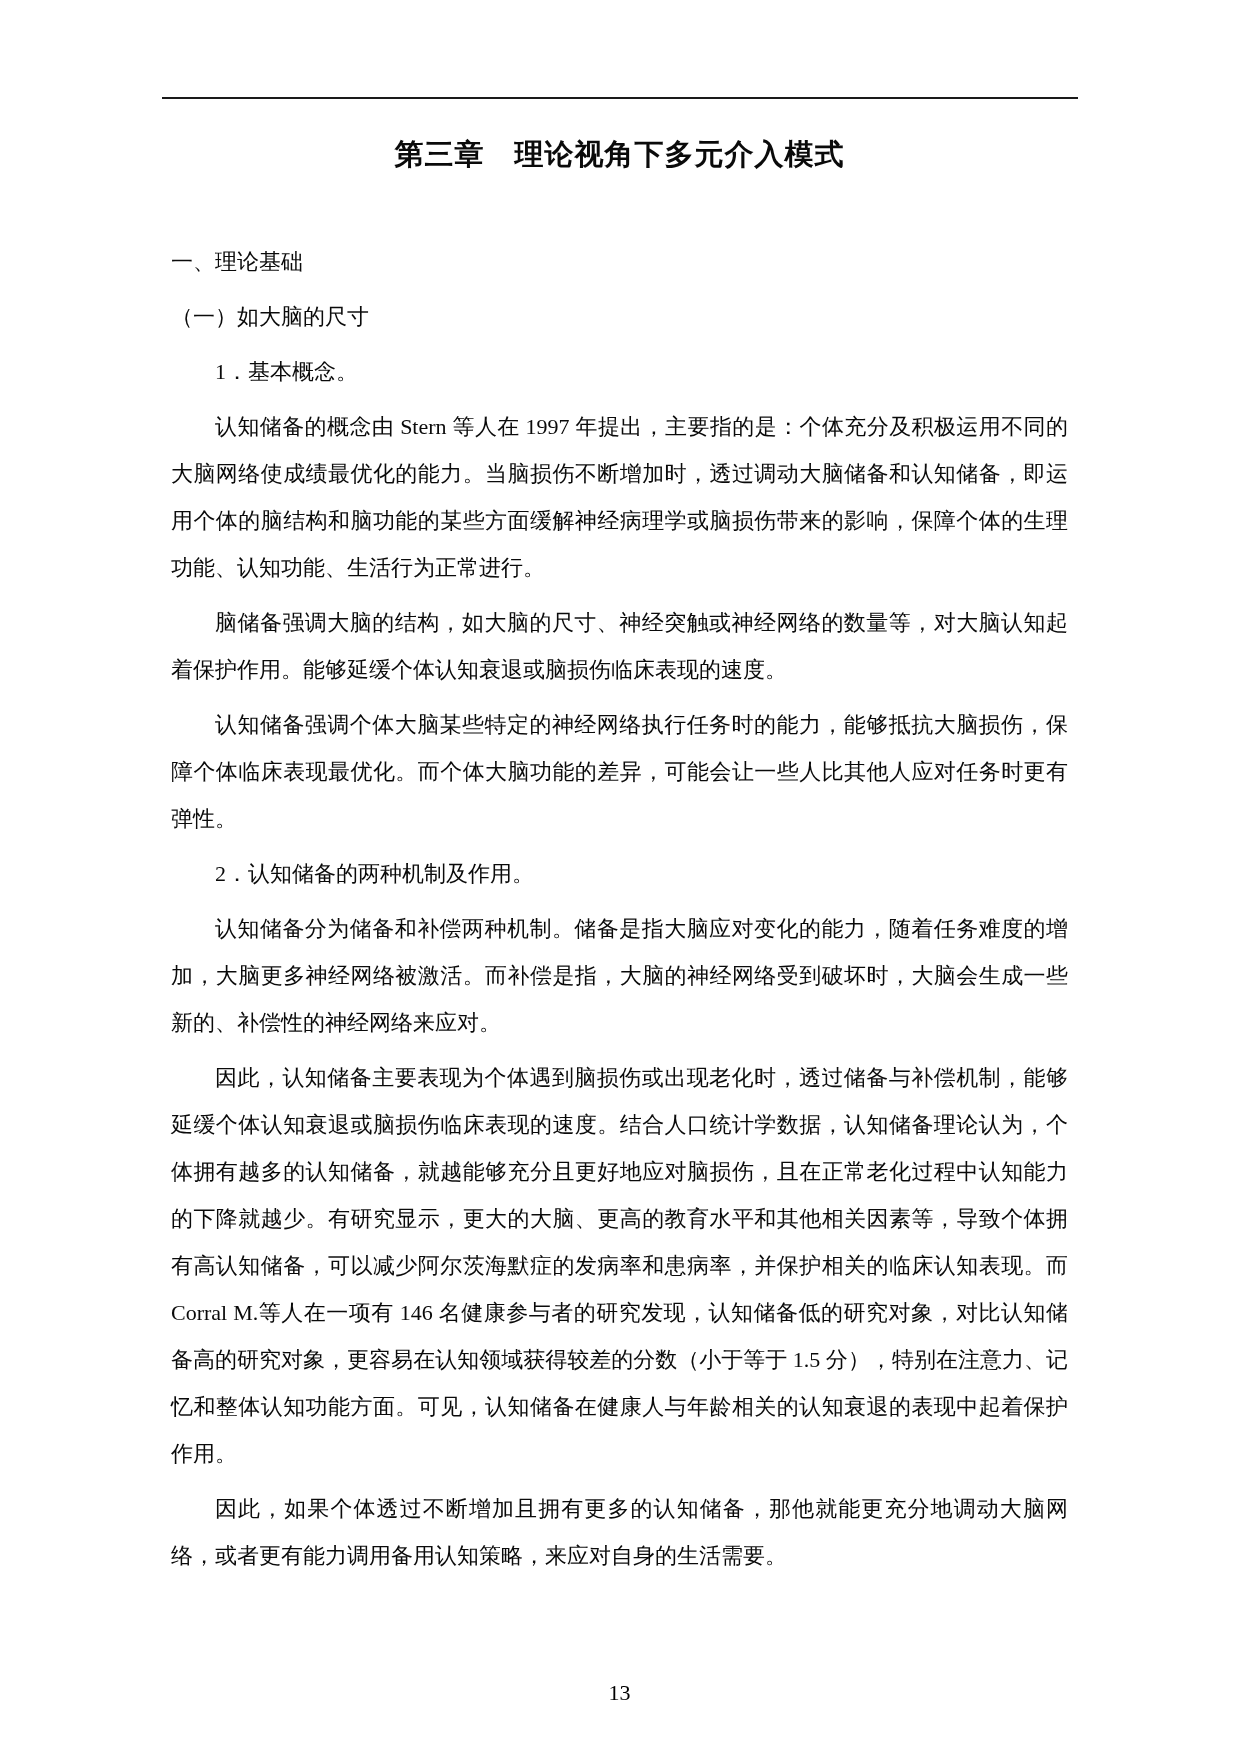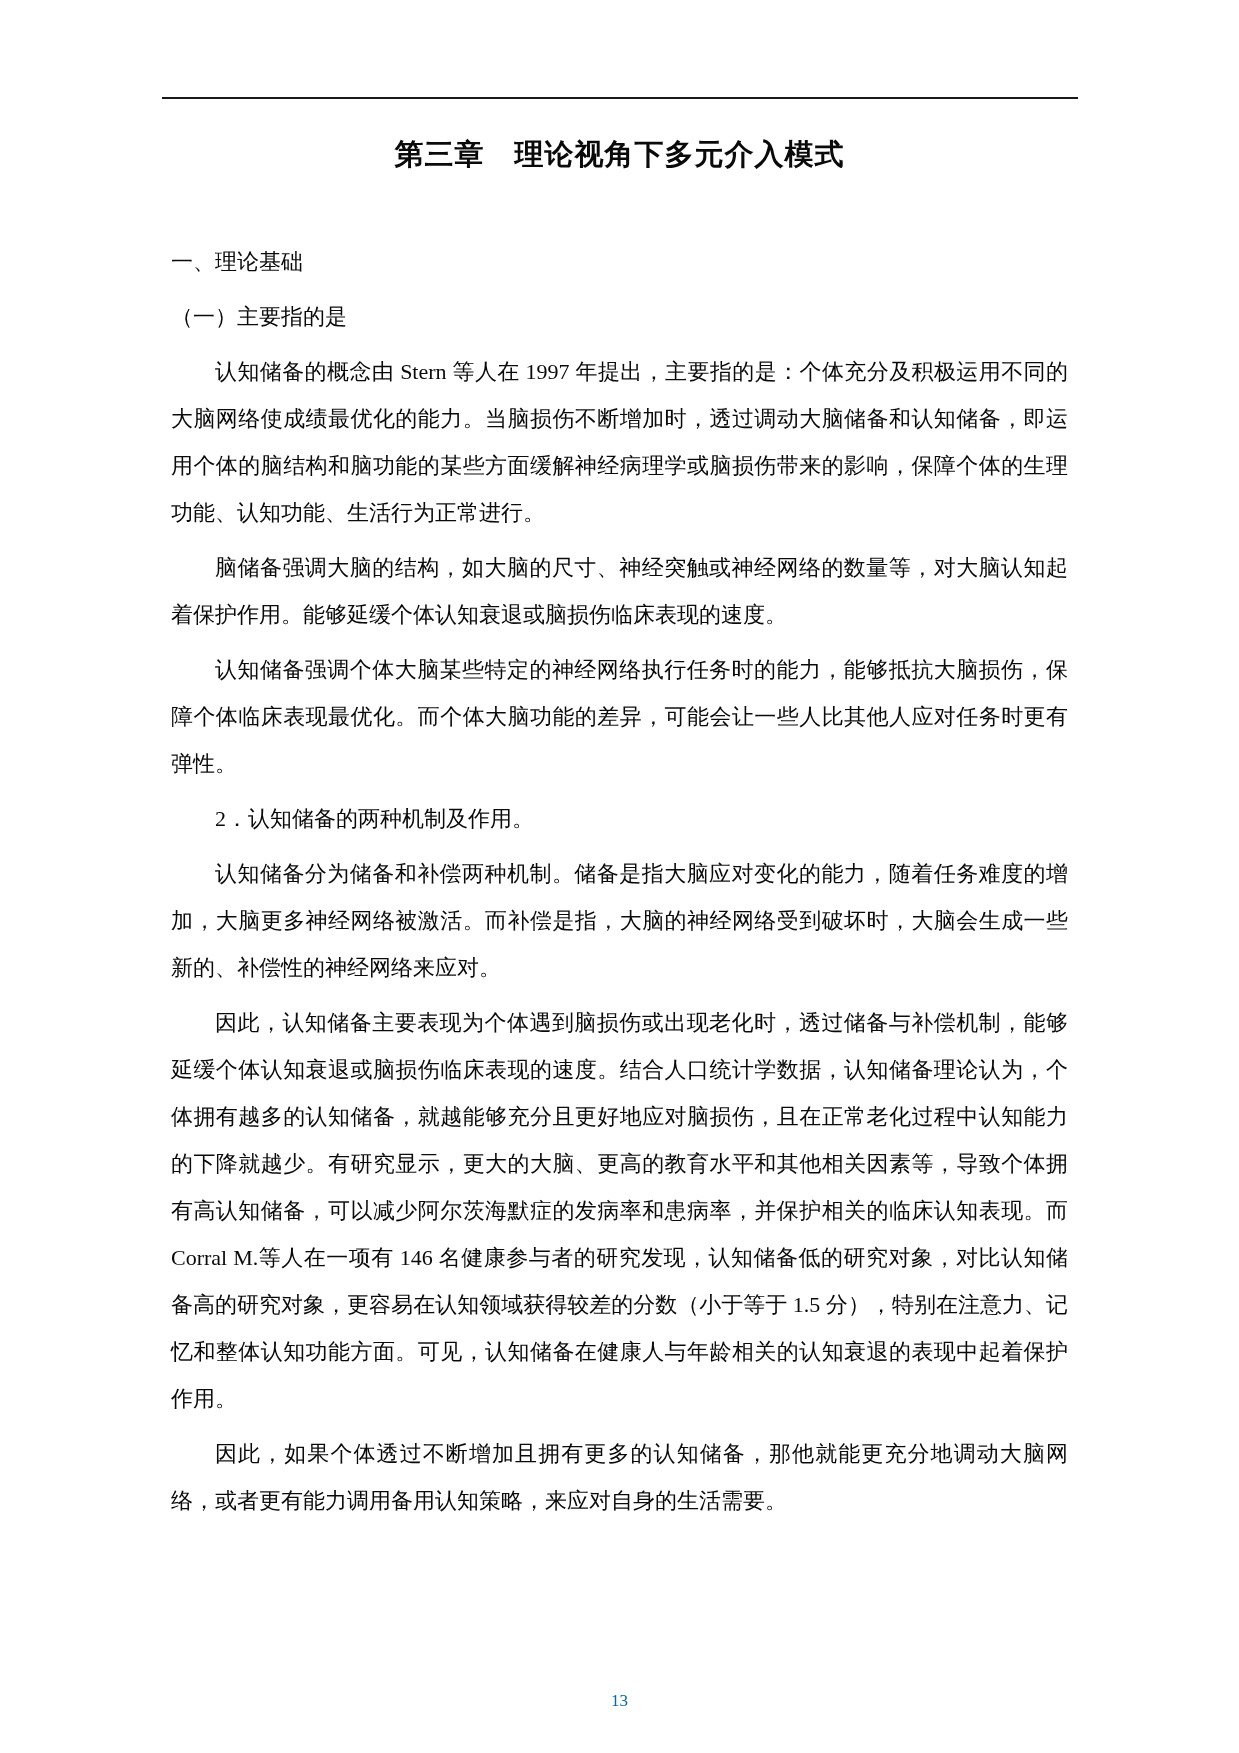--- a/index.html
+++ b/index.html
@@ -55,36 +55,37 @@
     text-indent: 2em;
     text-align: left !important;
   }
   .para {
     text-indent: 2em;
   }
   .footer {
     position: absolute;
     left: 0;
     right: 0;
-    bottom: 44px;
+    bottom: 52px;
     text-align: center;
-    font-size: 17px;
+    font-size: 22px;
     line-height: 17px;
-    color: #0369a1;
+    color: #000000;
   }
 </style>
 </head>
 <body>
 
 <div class="doc-page">
   <div class="header-rule"></div>
   <div class="content">
     <h1 class="title">第三章　理论视角下多元介入模式</h1>
     <p class="h2">一、理论基础</p>
-    <p class="h3">（一）主要指的是</p>
+    <p class="h3">（一）如大脑的尺寸</p>
+    <p class="item">1．基本概念。</p>
     <p class="para">认知储备的概念由 Stern 等人在 1997 年提出，主要指的是：个体充分及积极运用不同的大脑网络使成绩最优化的能力。当脑损伤不断增加时，透过调动大脑储备和认知储备，即运用个体的脑结构和脑功能的某些方面缓解神经病理学或脑损伤带来的影响，保障个体的生理功能、认知功能、生活行为正常进行。</p>
     <p class="para">脑储备强调大脑的结构，如大脑的尺寸、神经突触或神经网络的数量等，对大脑认知起着保护作用。能够延缓个体认知衰退或脑损伤临床表现的速度。</p>
     <p class="para">认知储备强调个体大脑某些特定的神经网络执行任务时的能力，能够抵抗大脑损伤，保障个体临床表现最优化。而个体大脑功能的差异，可能会让一些人比其他人应对任务时更有弹性。</p>
     <p class="item">2．认知储备的两种机制及作用。</p>
     <p class="para">认知储备分为储备和补偿两种机制。储备是指大脑应对变化的能力，随着任务难度的增加，大脑更多神经网络被激活。而补偿是指，大脑的神经网络受到破坏时，大脑会生成一些新的、补偿性的神经网络来应对。</p>
     <p class="para">因此，认知储备主要表现为个体遇到脑损伤或出现老化时，透过储备与补偿机制，能够延缓个体认知衰退或脑损伤临床表现的速度。结合人口统计学数据，认知储备理论认为，个体拥有越多的认知储备，就越能够充分且更好地应对脑损伤，且在正常老化过程中认知能力的下降就越少。有研究显示，更大的大脑、更高的教育水平和其他相关因素等，导致个体拥有高认知储备，可以减少阿尔茨海默症的发病率和患病率，并保护相关的临床认知表现。而 Corral M.等人在一项有 146 名健康参与者的研究发现，认知储备低的研究对象，对比认知储备高的研究对象，更容易在认知领域获得较差的分数（小于等于 1.5 分），特别在注意力、记忆和整体认知功能方面。可见，认知储备在健康人与年龄相关的认知衰退的表现中起着保护作用。</p>
     <p class="para">因此，如果个体透过不断增加且拥有更多的认知储备，那他就能更充分地调动大脑网络，或者更有能力调用备用认知策略，来应对自身的生活需要。</p>
   </div>
   <div class="footer">13</div>
 </div>

